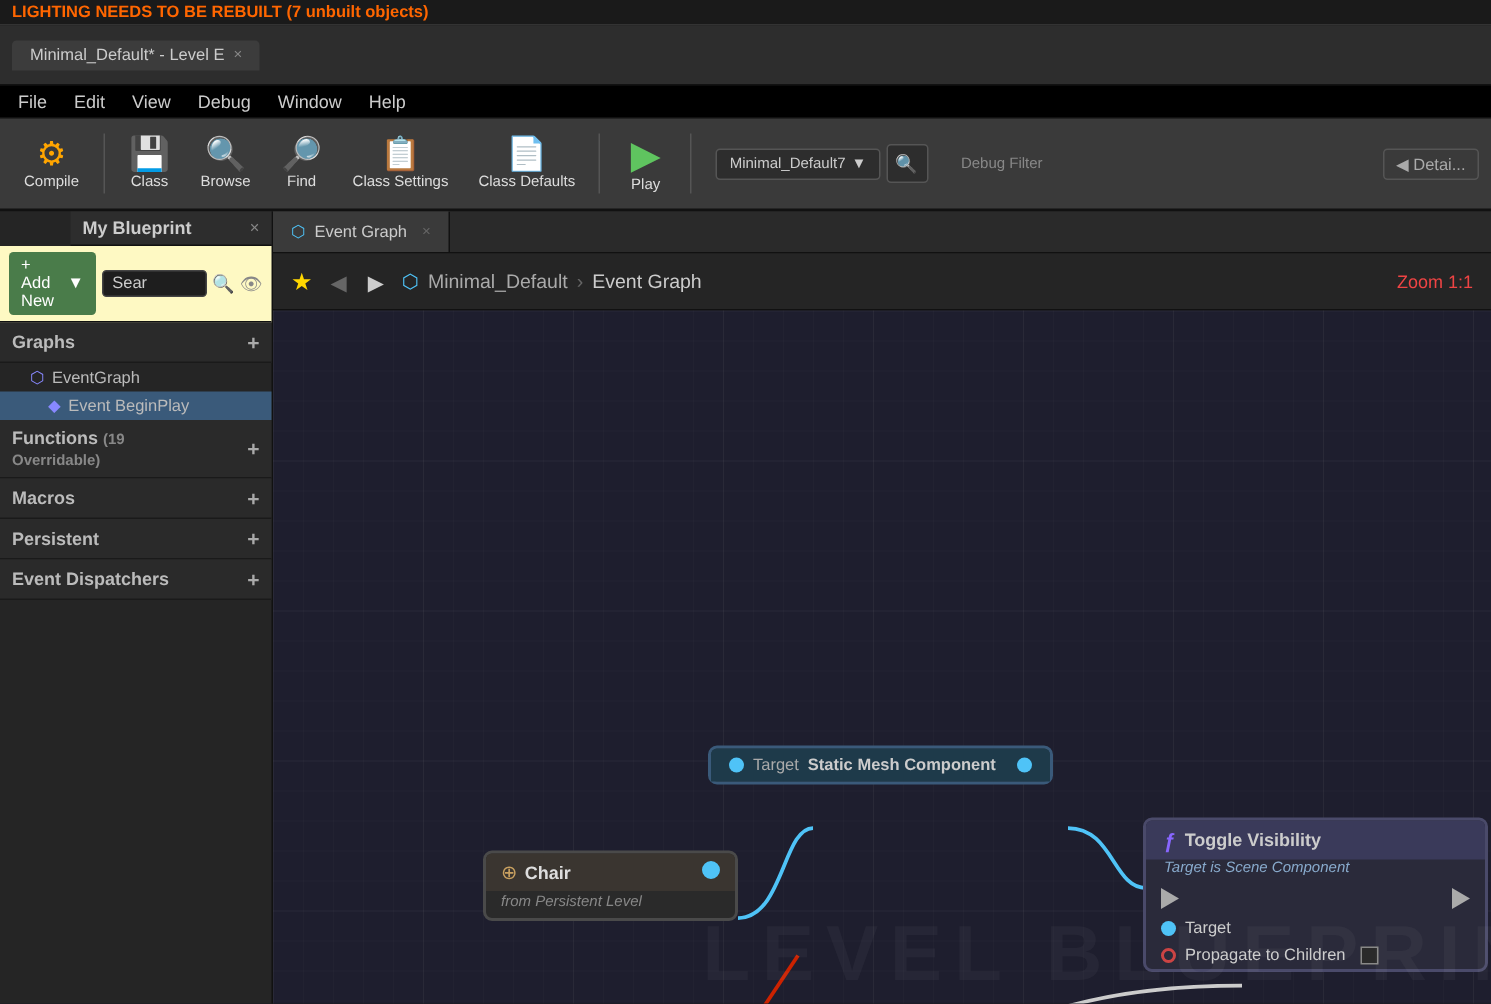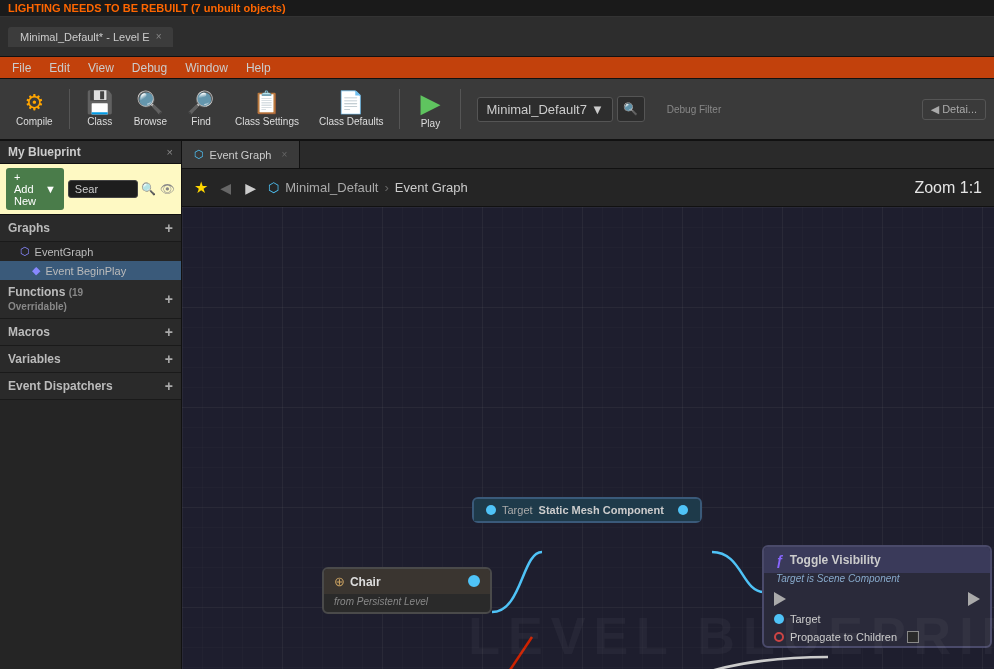--- a/index.html
+++ b/index.html
@@ -39,21 +39,21 @@
       font-size: 11px;
       border-radius: 3px 3px 0 0;
       display: flex;
       align-items: center;
       gap: 6px;
     }
     .tab-close { color: #888; cursor: pointer; font-size: 10px; }
 
     
     .menu-bar {
-      background: #c2410c;
+      background: #000000;
       height: 22px;
       display: flex;
       align-items: center;
       padding: 0 4px;
       border-bottom: 1px solid #111;
       gap: 2px;
     }
     .menu-item {
       color: #ccc;
       padding: 2px 8px;
@@ -101,21 +101,21 @@
       display: flex;
       align-items: center;
       gap: 4px;
       margin-left: 8px;
     }
     .debug-dropdown {
       background: #2d2d2d;
       border: 1px solid #555;
       color: #ccc;
       padding: 4px 8px;
-      font-size: 13px;
+      font-size: 10px;
       border-radius: 3px;
       display: flex;
       align-items: center;
       gap: 4px;
       cursor: pointer;
     }
     .debug-search {
       background: #2d2d2d;
       border: 1px solid #555;
       width: 28px;
@@ -151,20 +151,21 @@
       display: flex;
       flex-direction: column;
     }
     .sidebar-header {
       background: #2d2d2d;
       padding: 4px 8px;
       display: flex;
       align-items: center;
       justify-content: space-between;
       border-bottom: 1px solid #111;
+      margin-left: 47px;
     }
     .sidebar-title {
       color: #ccc;
       font-size: 12px;
       font-weight: bold;
     }
     .sidebar-close { color: #888; cursor: pointer; font-size: 11px; }
     .sidebar-toolbar {
       display: flex;
       align-items: center;
@@ -280,22 +281,22 @@
       align-items: center;
       gap: 6px;
       color: #aaa;
       font-size: 13px;
     }
     .breadcrumb-icon { color: #4fc3f7; }
     .breadcrumb-sep { color: #666; }
     .breadcrumb-current { color: #ccc; font-size: 13px; }
     .zoom-label {
       margin-left: auto;
-      color: #e5e5e5;
-      font-size: 16px;
+      color: #ef4444;
+      font-size: 12px;
     }
 
     
     .blueprint-canvas {
       flex: 1;
       background: #1e1e2e;
       position: relative;
       overflow: hidden;
       background-image:
         linear-gradient(rgba(255,255,255,0.03) 1px, transparent 1px),
@@ -529,21 +530,21 @@
 
     <div class="sidebar-section">
       <div class="sidebar-section-header">
         <span>Macros</span>
         <span class="section-add">+</span>
       </div>
     </div>
 
     <div class="sidebar-section">
       <div class="sidebar-section-header">
-        <span>Variables</span>
+        <span>Persistent</span>
         <span class="section-add">+</span>
       </div>
     </div>
 
     <div class="sidebar-section">
       <div class="sidebar-section-header">
         <span>Event Dispatchers</span>
         <span class="section-add">+</span>
       </div>
     </div>

